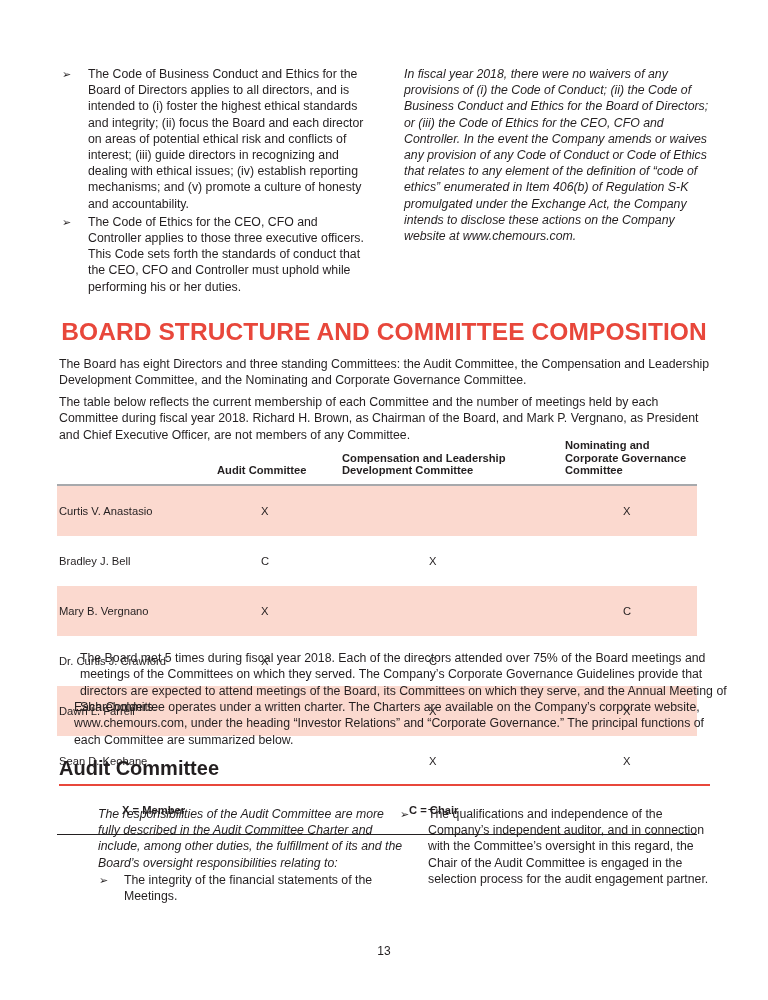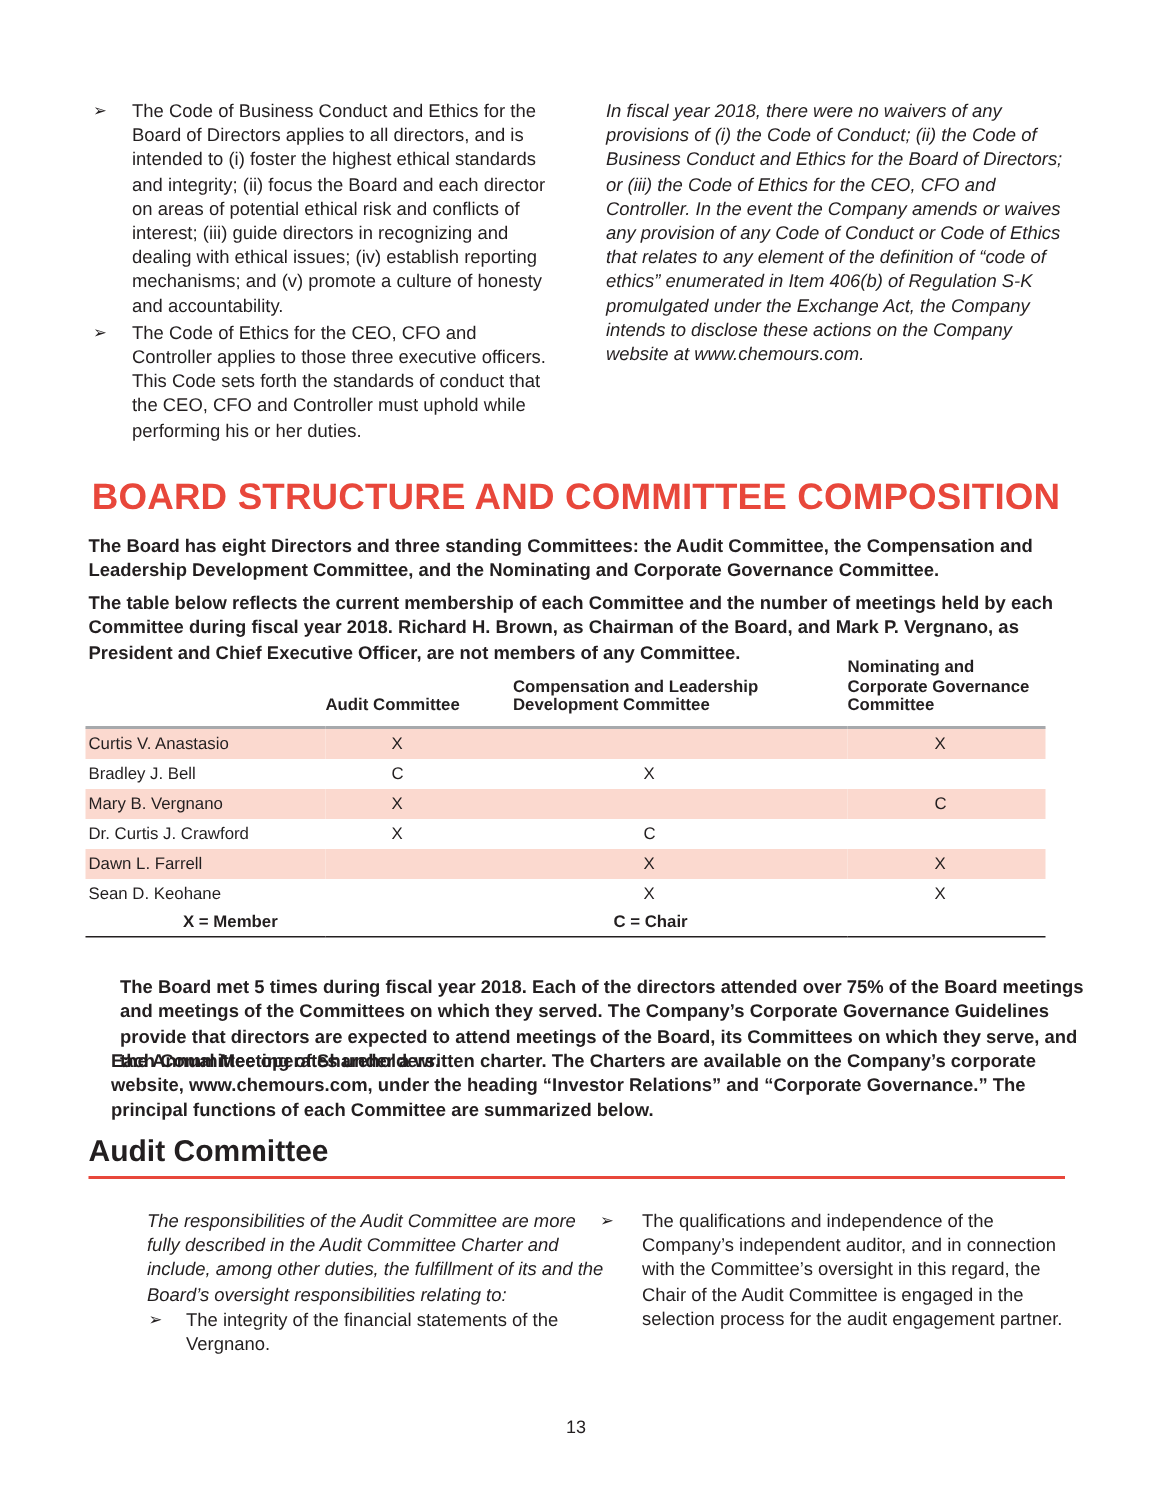--- a/index.html
+++ b/index.html
@@ -8,30 +8,30 @@
     font-family: "Liberation Sans", sans-serif; color: #231f20; overflow: hidden;
   }
   .col { position: absolute; font-size: 12.3px; line-height: 16.2px; }
   .bullet { position: relative; padding-left: 30px; margin: 0 0 2px 0; }
   .bullet .arrow { position: absolute; left: 4px; top: 0; font-size: 11px; }
   .para { margin: 0; font-style: italic; }
   .title {
     position: absolute; left: 0; width: 768px; top: 318px; text-align: center;
     color: #e8473b; font-weight: bold; font-size: 24.5px; letter-spacing: 0.1px; margin: 0;
   }
-  .body-text { position: absolute; left: 59px; width: 660px; font-size: 12.3px; line-height: 16.3px; margin: 0; font-weight: bold; }
+  .body-text { position: absolute; left: 59px; width: 660px; font-size: 12.3px; line-height: 16.3px; margin: 0; }
   table.committee {
     position: absolute; left: 57px; top: 439px; width: 640px; border-collapse: collapse;
     font-size: 11.2px;
   }
   table.committee th {
     font-weight: bold; font-size: 11.2px; line-height: 12.5px; vertical-align: bottom;
     text-align: left; padding: 0 0 7px 0; border-bottom: 2px solid #a7a9ac;
   }
-  table.committee td { height: 18px; padding: 1px; vertical-align: middle; }
+  table.committee td { height: 18px; padding: 16px; vertical-align: middle; }
   table.committee tr.shade td { background: #fbd9cf; }
   table.committee td.name { padding-left: 2px; }
   table.committee td.mark { text-align: left; }
   table.committee tr.meet td.name { font-weight: bold; }
   table.committee tr.legend td { font-weight: bold; border-bottom: 1px solid #231f20; height: 16px; }
   .section-head {
     position: absolute; left: 59px; top: 757px; width: 651px; margin: 0;
     font-size: 20px; font-weight: bold; padding-bottom: 4px; border-bottom: 2px solid #e8473b;
   }
   .page-num { position: absolute; top: 944px; left: 0; width: 768px; text-align: center; font-size: 12px; }
@@ -118,21 +118,21 @@
 
 <p class="body-text" style="top:650px;margin-left:21px;">The Board met 5 times during fiscal year 2018. Each of the directors attended over 75% of the Board meetings and meetings of the Committees on which they served. The Company’s Corporate Governance Guidelines provide that directors are expected to attend meetings of the Board, its Committees on which they serve, and the Annual Meeting of Shareholders.</p>
 <p class="body-text" style="top:699px;margin-left:15px;">Each Committee operates under a written charter. The Charters are available on the Company’s corporate website, www.chemours.com, under the heading “Investor Relations” and “Corporate Governance.” The principal functions of each Committee are summarized below.</p>
 
 <h2 class="section-head">Audit Committee</h2>
 
 <div class="col" style="left:59px; top:806px; width:310px;margin-left:39px;">
   <p class="para">The responsibilities of the Audit Committee are more fully described in the Audit Committee Charter and include, among other duties, the fulfillment of its and the Board’s oversight responsibilities relating to:</p>
   <div class="bullet" style="padding-left:26px; margin-top:1px;">
     <span class="arrow" style="left:1px">➢</span>
-    <span>The integrity of the financial statements of the Vergnano.</span>
+    <span>The integrity of the financial statements of the Meetings.</span>
   </div>
 </div>
 
 <div class="col" style="left:400px; top:806px; width:318px;">
   <div class="bullet" style="padding-left:28px;">
     <span class="arrow" style="left:0">➢</span>
     <span>The qualifications and independence of the Company’s independent auditor, and in connection with the Committee’s oversight in this regard, the Chair of the Audit Committee is engaged in the selection process for the audit engagement partner.</span>
   </div>
 </div>
 

